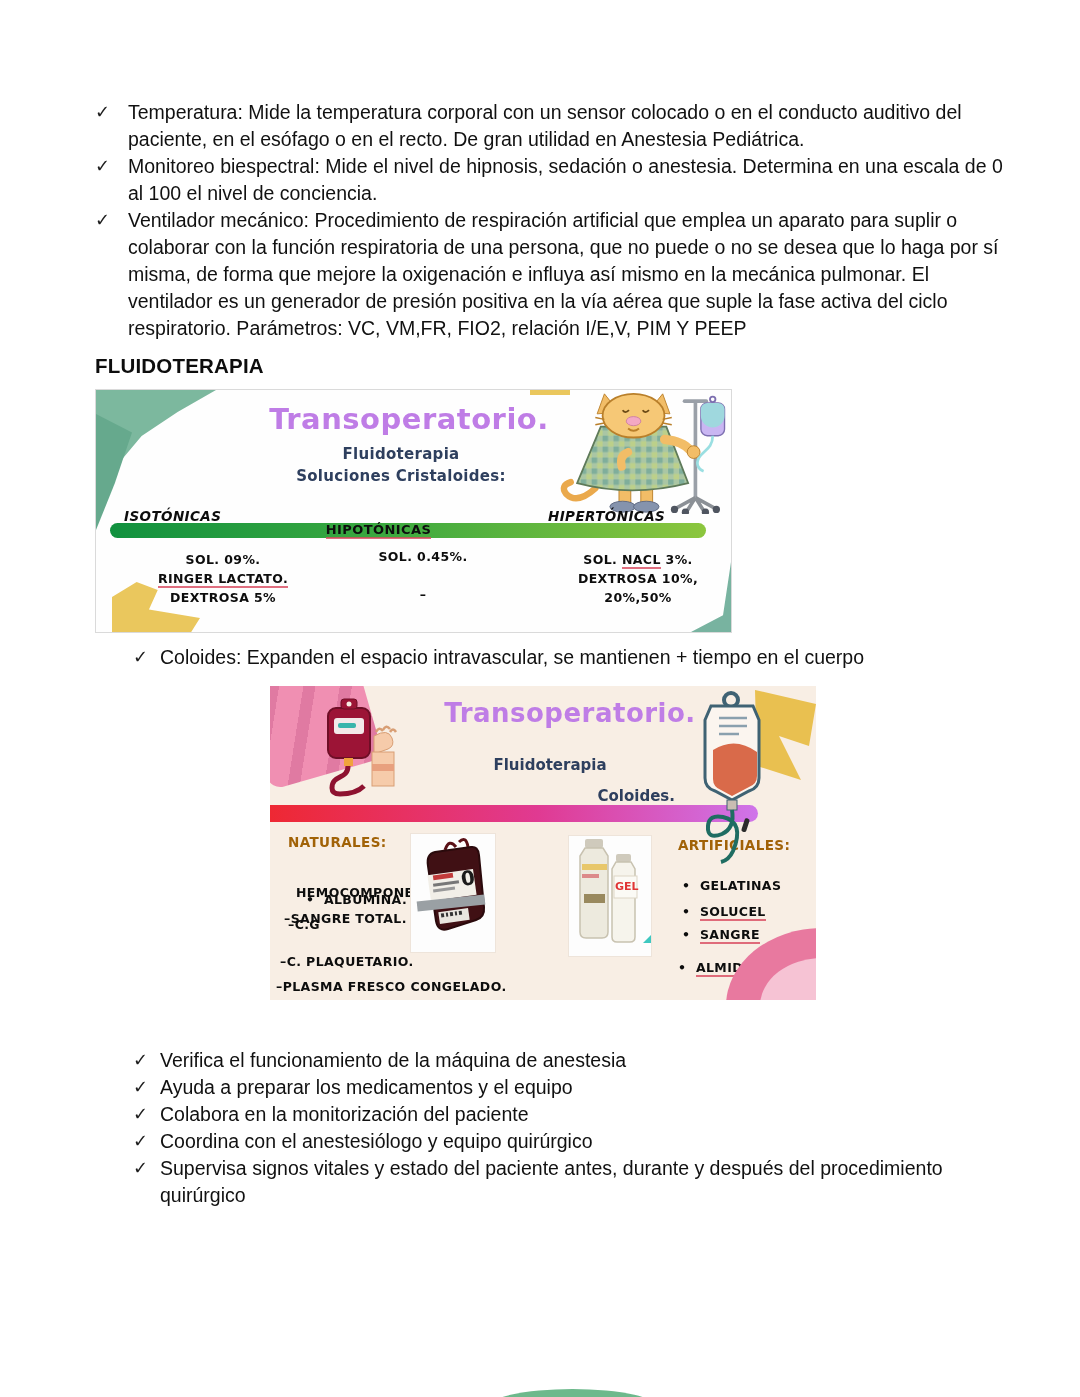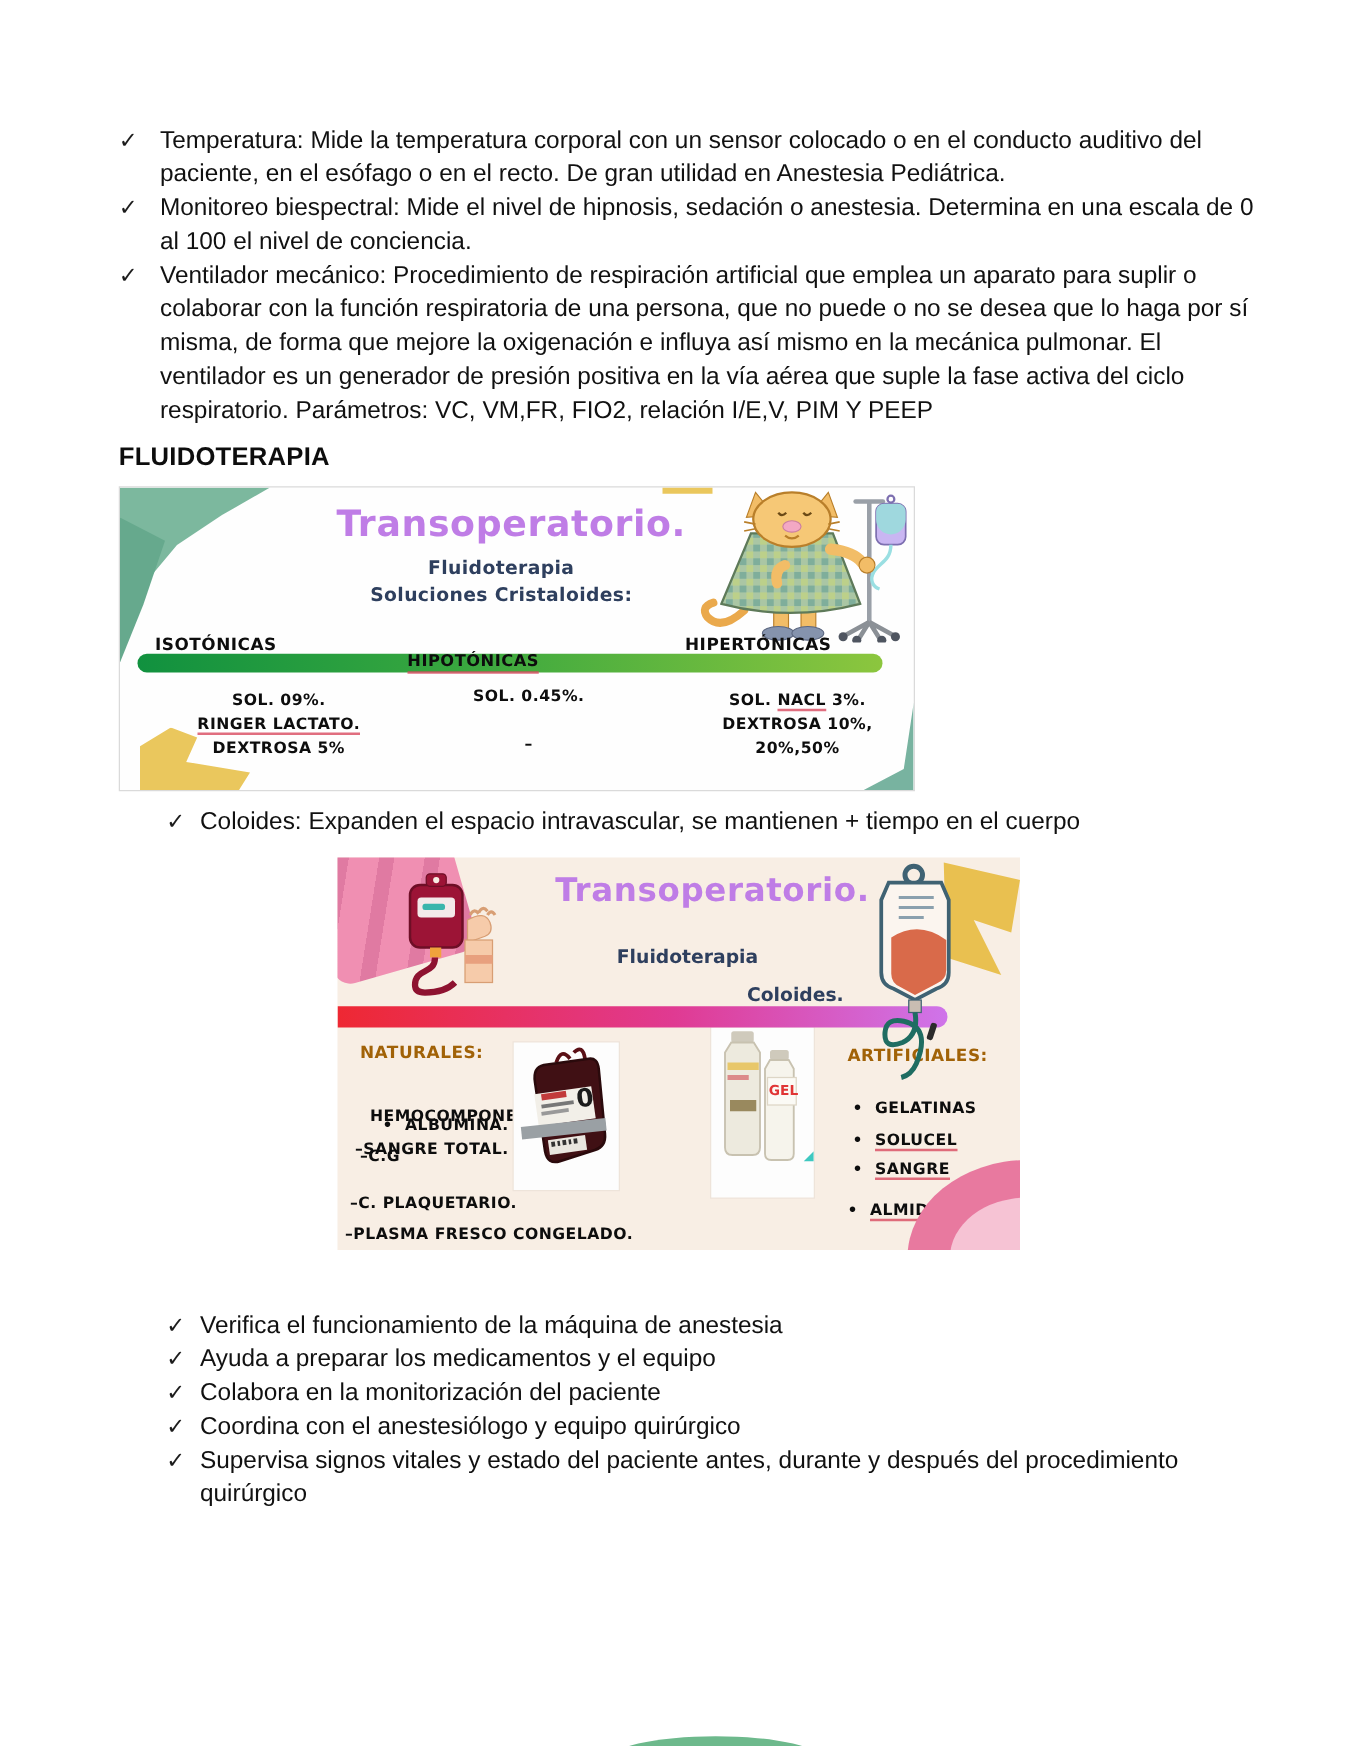--- a/index.html
+++ b/index.html
@@ -32,21 +32,21 @@
     clip-path:polygon(0 0,100% 0,68% 24%,38% 50%,20% 78%,0 96%); }
   .fig1 .teal-b { position:absolute; left:0; top:24px; width:36px; height:116px; background:#66a98d;
     clip-path:polygon(0 0,100% 16%,52% 60%,0 100%); }
   .fig1 .yellow-top { position:absolute; left:434px; top:0; width:40px; height:5px; background:#eac75d; }
   .fig1-title { position:absolute; left:158px; top:12px; width:310px; text-align:center;
     font-size:29px; font-weight:bold; color:#bf7de6; letter-spacing:.5px; }
   .fig1-sub { position:absolute; left:155px; width:300px; text-align:center;
     font-size:15px; font-weight:bold; color:#2e3f5e; letter-spacing:.3px; }
   .fig1-sub1 { top:55px; } .fig1-sub2 { top:77px; }
   .cat-svg { position:absolute; left:452px; top:2px; width:182px; height:122px; }
-  .ton-label { position:absolute; top:118px; font-size:13.5px; font-weight:bold; color:#0d0d0d; letter-spacing:.4px; }
+  .ton-label { position:absolute; top:118px; font-size:13.5px; font-weight:bold; color:#0d0d0d; letter-spacing:.4px;font-style:italic; }
   .ton-left { left:28px; } .ton-right { left:452px; }
   .ton-bar { position:absolute; left:14px; top:133px; width:596px; height:15px; border-radius:9px;
     background:linear-gradient(90deg,#11913f,#3aa83f 45%,#8cc63e); }
   .ton-bar-label { position:absolute; left:0; top:132px; width:565px; text-align:center;
     font-size:13px; font-weight:bold; color:#0d0d0d; letter-spacing:.4px; }
   .sol-col { position:absolute; top:160px; text-align:center; font-size:12.5px; font-weight:bold;
     line-height:19px; color:#0d0d0d; letter-spacing:.4px;margin-left:12px; }
   .col-iso { left:48px; width:134px; }
   .col-hipo { left:263px; width:104px; top:157px; }
   .col-hiper { left:466px; width:128px; }
@@ -77,21 +77,21 @@
   .nat-label { left:18px; top:148px; }
   .art-label { left:408px; top:151px; }
   .fig2 .itm { position:absolute; font-size:12.5px; font-weight:bold; color:#0d0d0d; letter-spacing:.4px; }
   .nat-1 { left:36px; top:174px;margin-top:32px; } .nat-2 { left:26px; top:199px; }
   .nat-3 { left:14px; top:225px; } .nat-4 { left:18px; top:231px; }
   .nat-5 { left:10px; top:268px; } .nat-6 { left:6px; top:293px; }
   .art-1 { left:412px; top:192px; } .art-2 { left:412px; top:218px; }
   .art-3 { left:412px; top:241px; } .art-4 { left:408px; top:274px; }
   .photo { position:absolute; background:#fdfdfd; box-shadow:0 0 0 1px #eee4da; }
   .photo-blood { left:141px; top:148px; width:84px; height:118px; }
-  .photo-bottles { left:299px; top:136px; width:82px; height:136px; }
+  .photo-bottles { left:299px; top:150px; width:82px; height:120px; }
   .zero-label { position:absolute; left:50px; top:32px; font-size:20px; font-weight:bold; color:#1b1b1b;
     transform:rotate(-8deg); }
   .gel-label { position:absolute; left:46px; top:44px; font-size:11px; font-weight:bold; color:#e03535; }
   .fig2 .pink-corner-a { position:absolute; right:-6px; bottom:-6px; width:96px; height:78px;
     background:#e8799f; border-radius:100% 0 0 0; }
   .fig2 .pink-corner-b { position:absolute; right:-6px; bottom:-6px; width:62px; height:48px;
     background:#f6c3d4; border-radius:100% 0 0 0; }
 
   
   .bottom-bump { position:absolute; left:485px; top:1389px; width:175px; height:20px;

